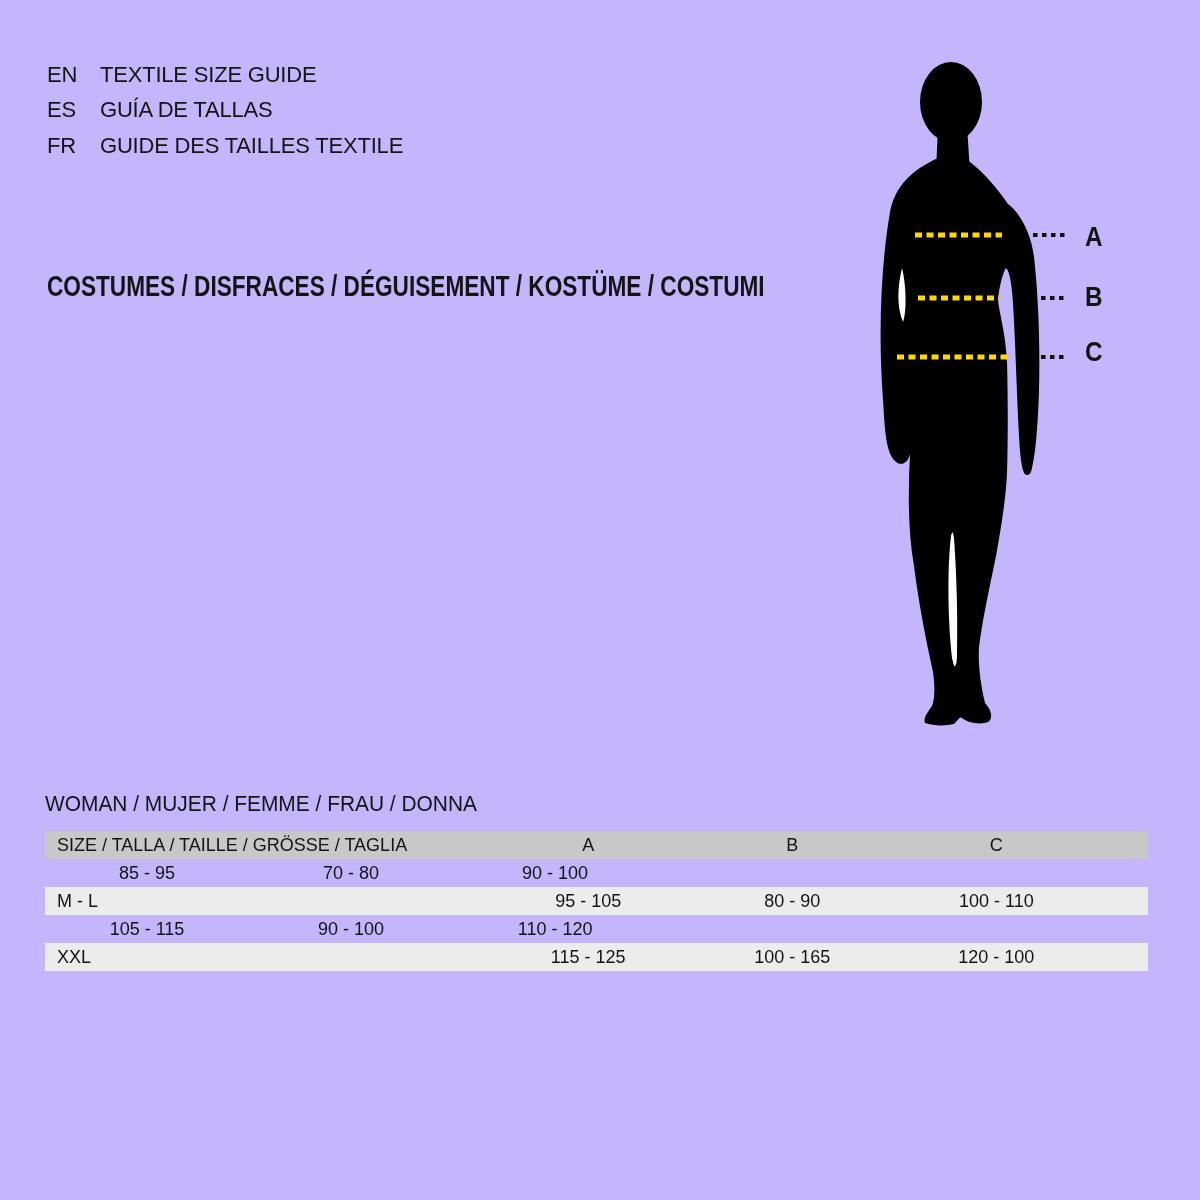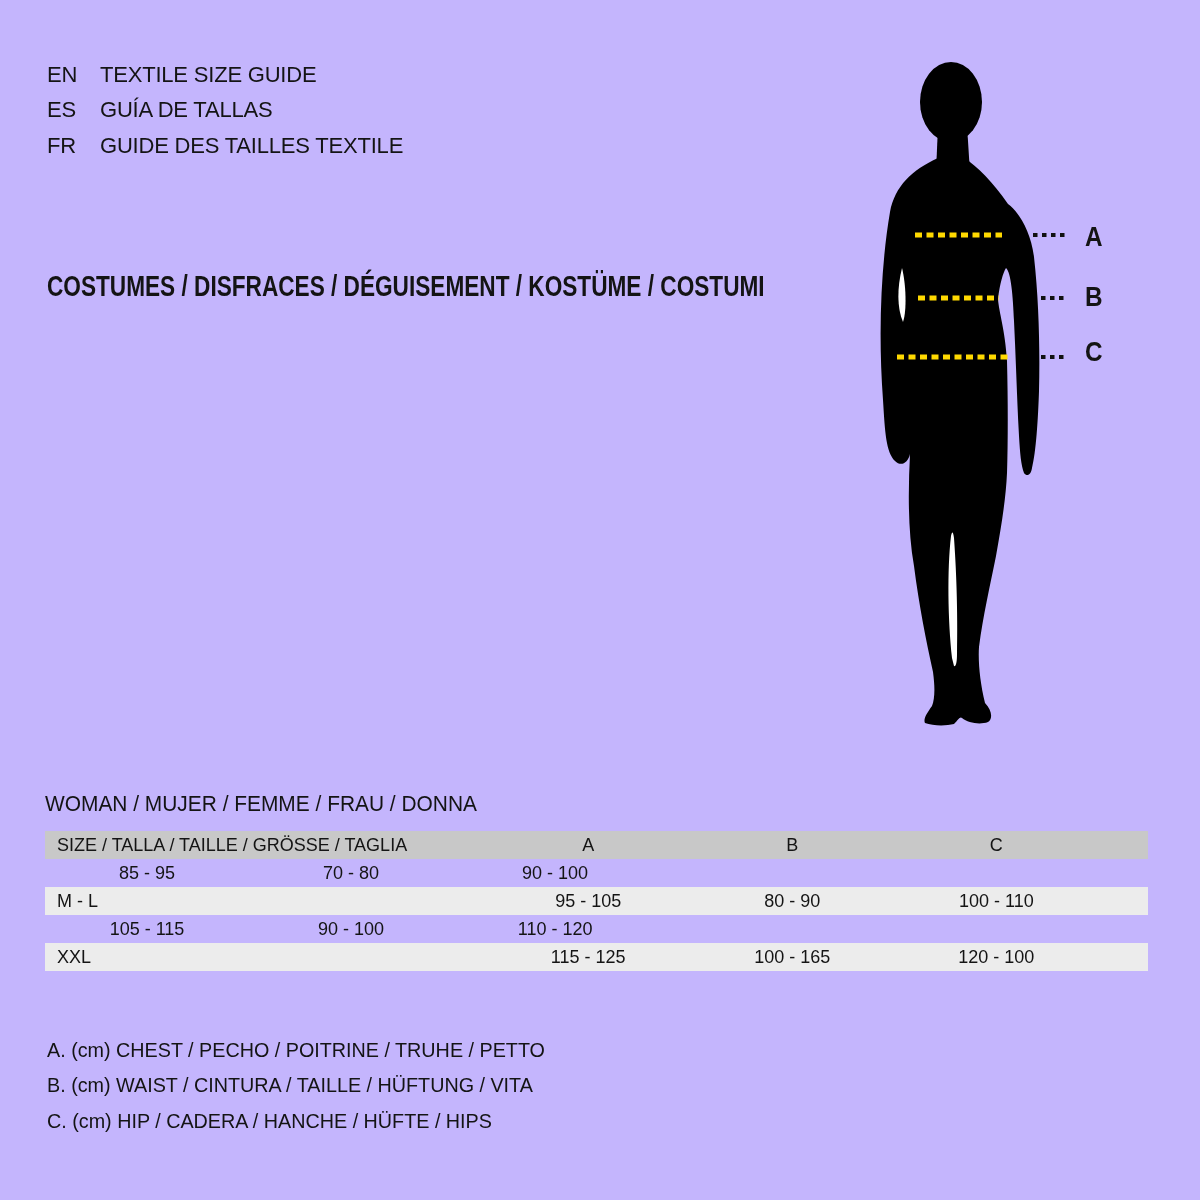--- a/index.html
+++ b/index.html
@@ -161,19 +161,14 @@
       <div class="t-cell">110 - 120</div>
     </div>
     <div class="t-row alt">
       <div class="t-cell-label">XXL</div>
       <div class="t-cell">115 - 125</div>
       <div class="t-cell">100 - 165</div>
       <div class="t-cell">120 - 100</div>
     </div>
   </div>
 
-  <div class="legend">
-    <div class="legend-row">A. (cm) CHEST / PECHO / POITRINE / TRUHE / PETTO</div>
-    <div class="legend-row">B. (cm) WAIST / CINTURA / TAILLE / HÜFTUNG / VITA</div>
-    <div class="legend-row">C. (cm) HIP / CADERA / HANCHE / HÜFTE / HIPS</div>
-  </div>
 
 </div>
 
 </body></html>

